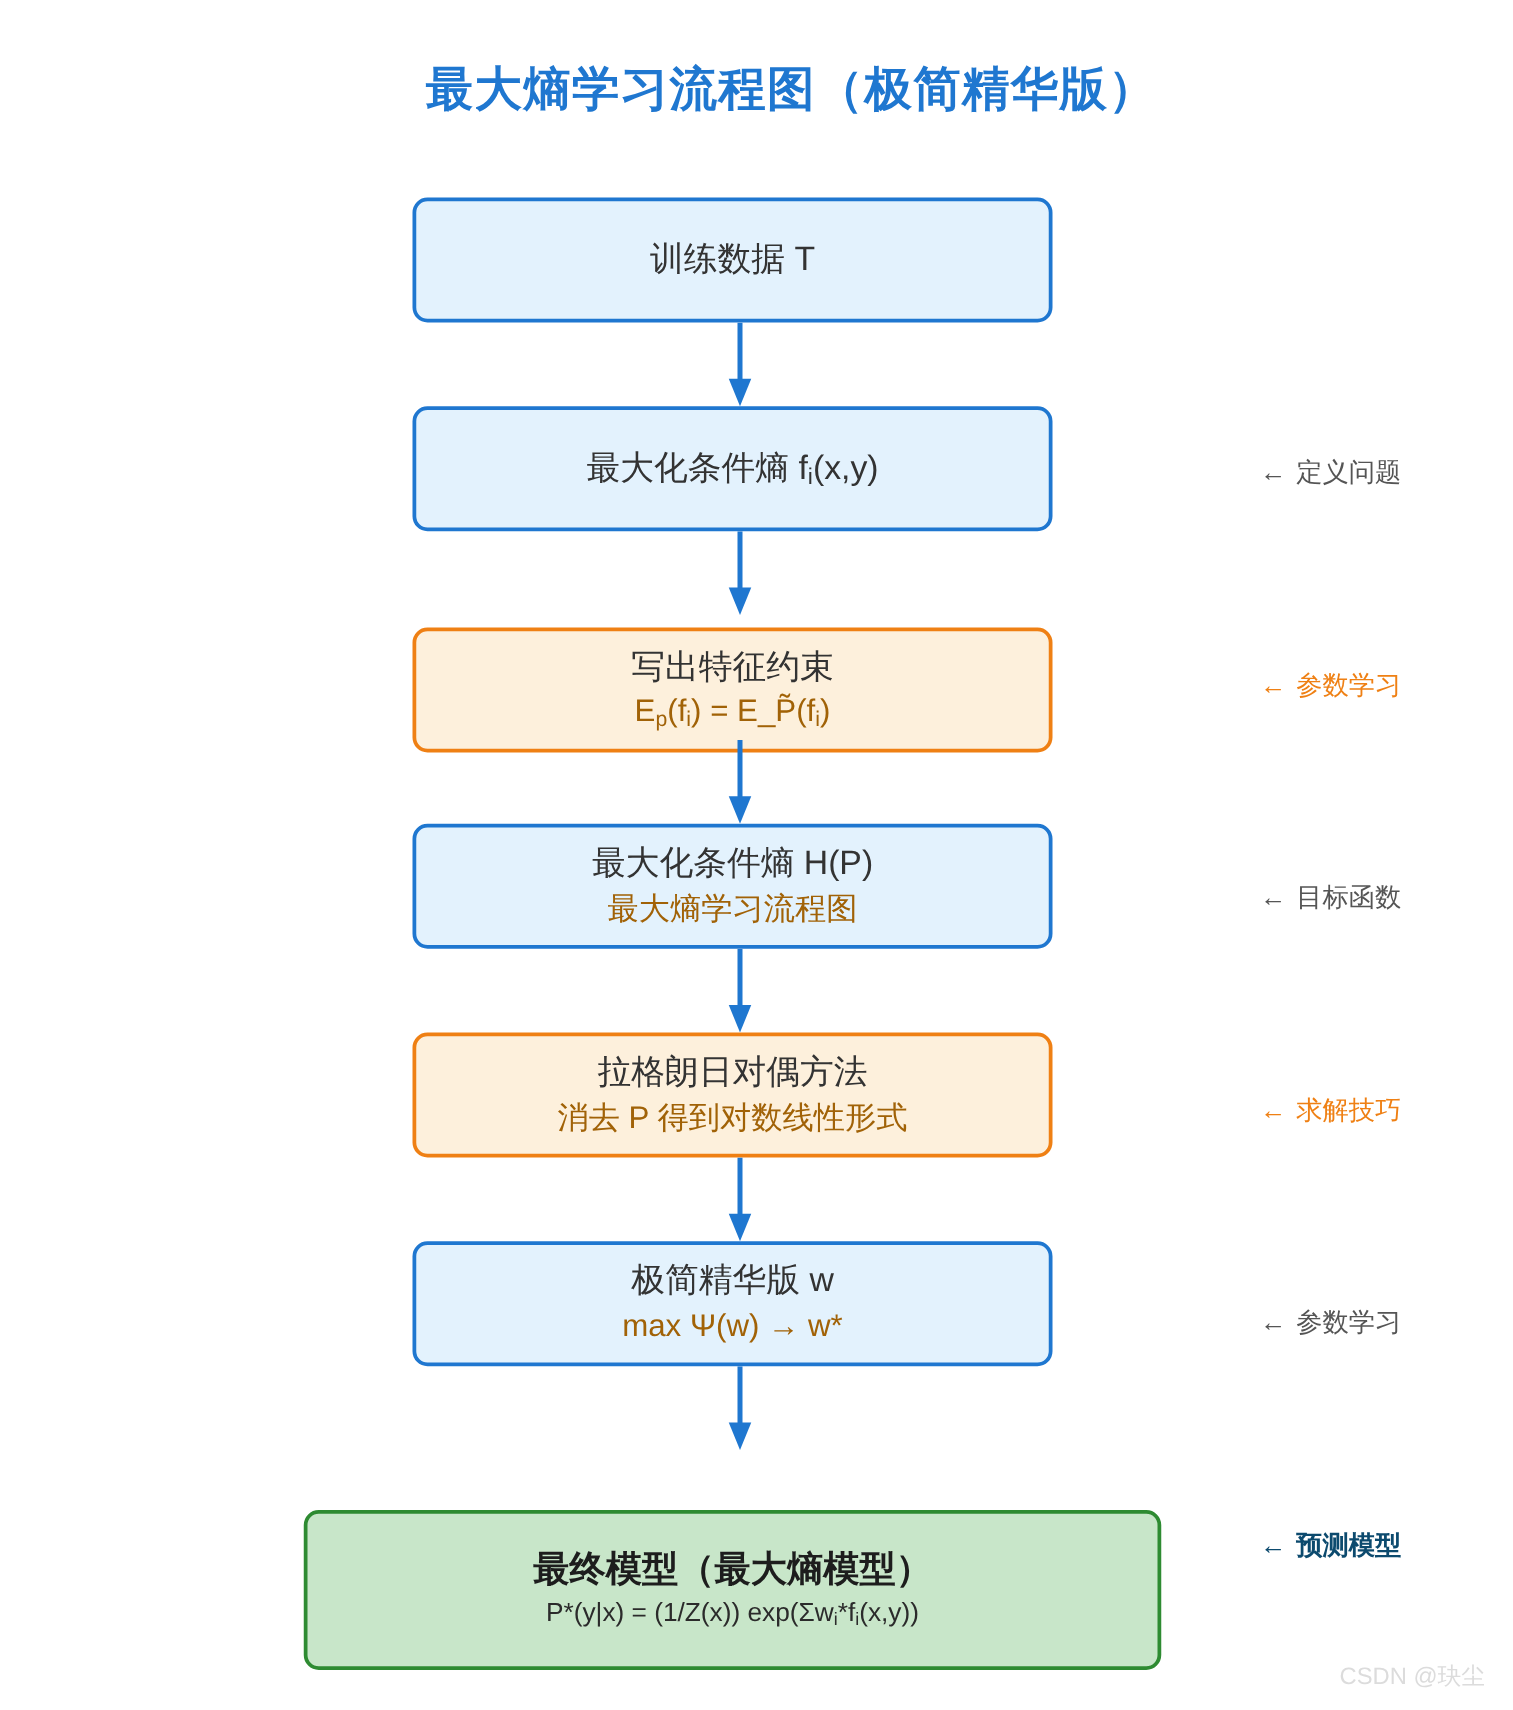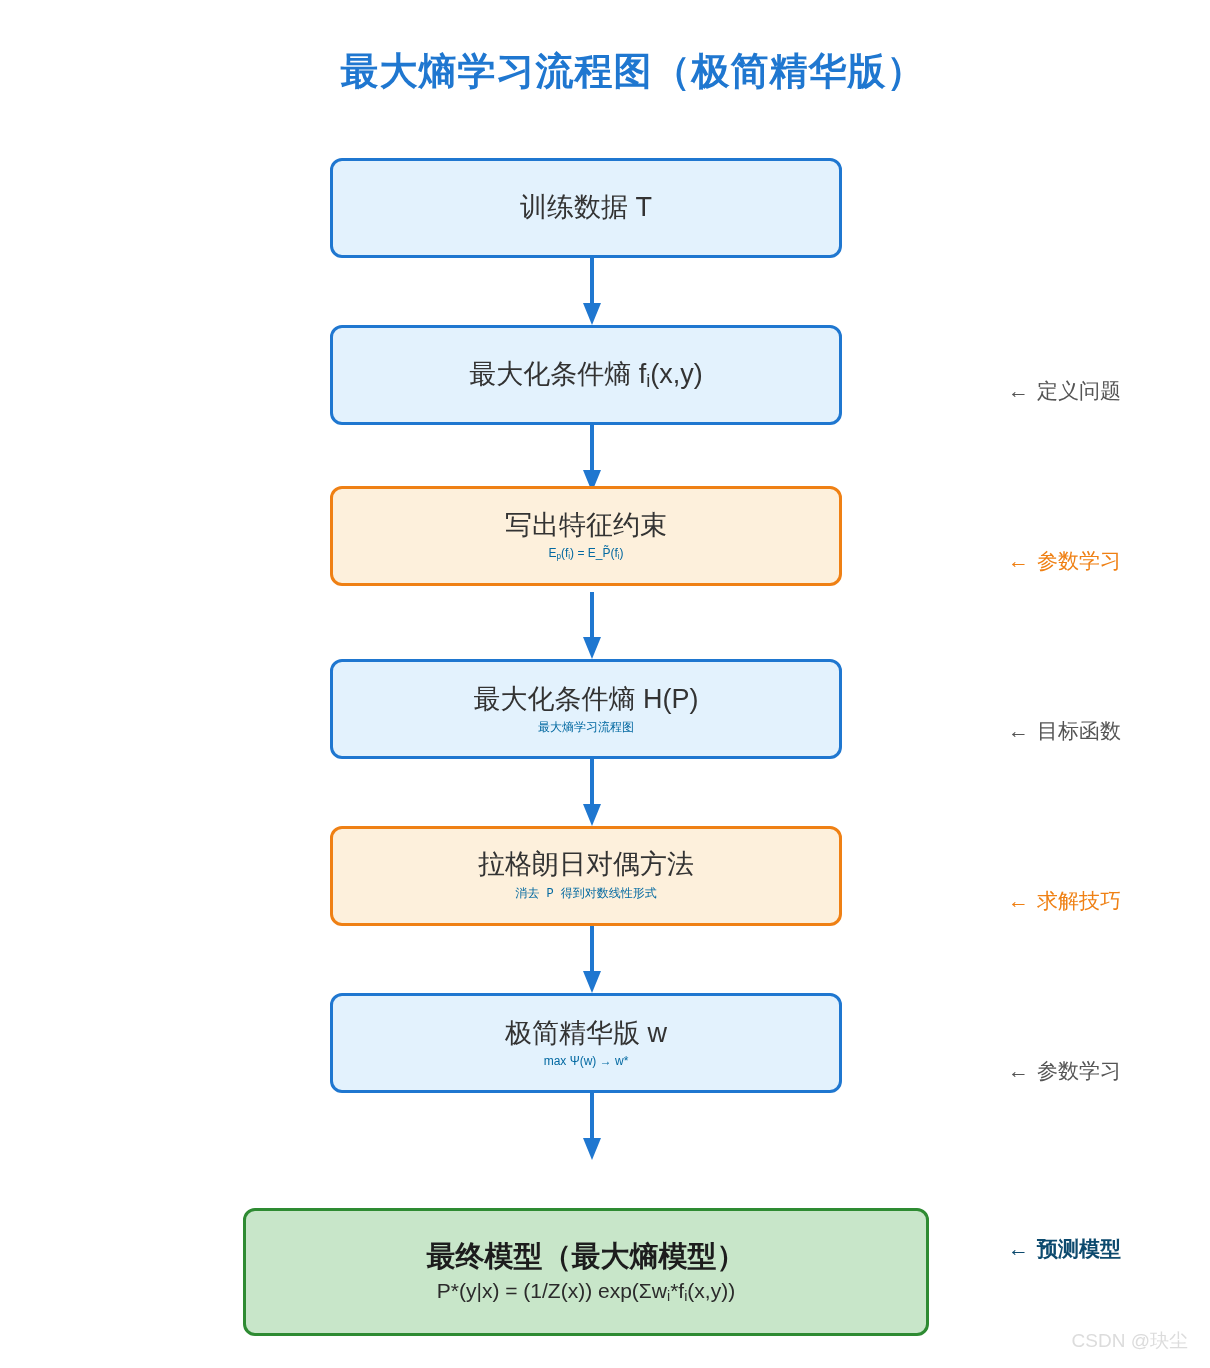--- a/index.html
+++ b/index.html
@@ -51,22 +51,22 @@
     text-align: center;
   }
 
   .node-title {
     font-size: 27px;
     color: #333333;
     line-height: 1.25;
     white-space: nowrap;
   }
   .node-sub {
-    font-size: 12px;
-    color: #0369a1;
+    font-size: 25px;
+    color: #a16207;
     line-height: 1.3;
     margin-top: 3px;
     white-space: nowrap;
   }
 
   .node.blue   { background: #e3f2fd; border-color: #1f77d0; }
   .node.orange { background: #fdf0dc; border-color: #ef8014; }
   .node.green  { background: #c8e6c9; border-color: #2e8b32; }
   .node.green .node-title { font-weight: bold; color: #1d1d1d; font-size: 29px; }
   .node.green .node-sub   { color: #2b2b2b; font-size: 21px; }
@@ -79,21 +79,20 @@
   }
   .connector svg { display: block; }
 
   
   .annotation {
     position: absolute;
     left: 1008px;
     font-size: 21px;
     white-space: nowrap;
     line-height: 1;
-    margin-top: 12px;
   }
   .annotation.gray   { color: #555555; }
   .annotation.orange { color: #ef8014; }
   .annotation.green  { color: #0c4a6e; font-weight: bold; }
   .annotation .ann-arrow { margin-right: 8px; }
 
   
   #watermark {
     position: absolute;
     right: 22px;
@@ -130,21 +129,21 @@
     </div>
   </div>
 
   <div class="connector" style="top:267px; height:67px;">
     <svg width="28" height="67" viewBox="0 0 28 67" aria-hidden="true">
       <line x1="14" y1="0" x2="14" y2="50" stroke="#1f77d0" stroke-width="4"></line>
       <polygon points="5,45 23,45 14,67" fill="#1f77d0"></polygon>
     </svg>
   </div>
 
-  <div class="node orange" style="left:330px; top:328px; width:512px; height:100px;">
+  <div class="node orange" style="left:330px; top:344px; width:512px; height:100px;">
     <div class="node-title">写出特征约束</div>
     <div class="node-sub">
       E<sub>p</sub>(f<sub>i</sub>) = E_P̃(f<sub>i</sub>)
     </div>
   </div>
 
   <div class="connector" style="top:434px; height:67px;">
     <svg width="28" height="67" viewBox="0 0 28 67" aria-hidden="true">
       <line x1="14" y1="0" x2="14" y2="50" stroke="#1f77d0" stroke-width="4"></line>
       <polygon points="5,45 23,45 14,67" fill="#1f77d0"></polygon>
@@ -156,21 +155,21 @@
     <div class="node-sub">最大熵学习流程图</div>
   </div>
 
   <div class="connector" style="top:601px; height:67px;">
     <svg width="28" height="67" viewBox="0 0 28 67" aria-hidden="true">
       <line x1="14" y1="0" x2="14" y2="50" stroke="#1f77d0" stroke-width="4"></line>
       <polygon points="5,45 23,45 14,67" fill="#1f77d0"></polygon>
     </svg>
   </div>
 
-  <div class="node orange" style="left:330px; top:668px; width:512px; height:100px;font-family:Liberation Mono, monospace;">
+  <div class="node orange" style="left:330px; top:668px; width:512px; height:100px;">
     <div class="node-title">拉格朗日对偶方法</div>
     <div class="node-sub">消去 P 得到对数线性形式</div>
   </div>
 
   <div class="connector" style="top:768px; height:67px;">
     <svg width="28" height="67" viewBox="0 0 28 67" aria-hidden="true">
       <line x1="14" y1="0" x2="14" y2="50" stroke="#1f77d0" stroke-width="4"></line>
       <polygon points="5,45 23,45 14,67" fill="#1f77d0"></polygon>
     </svg>
   </div>

